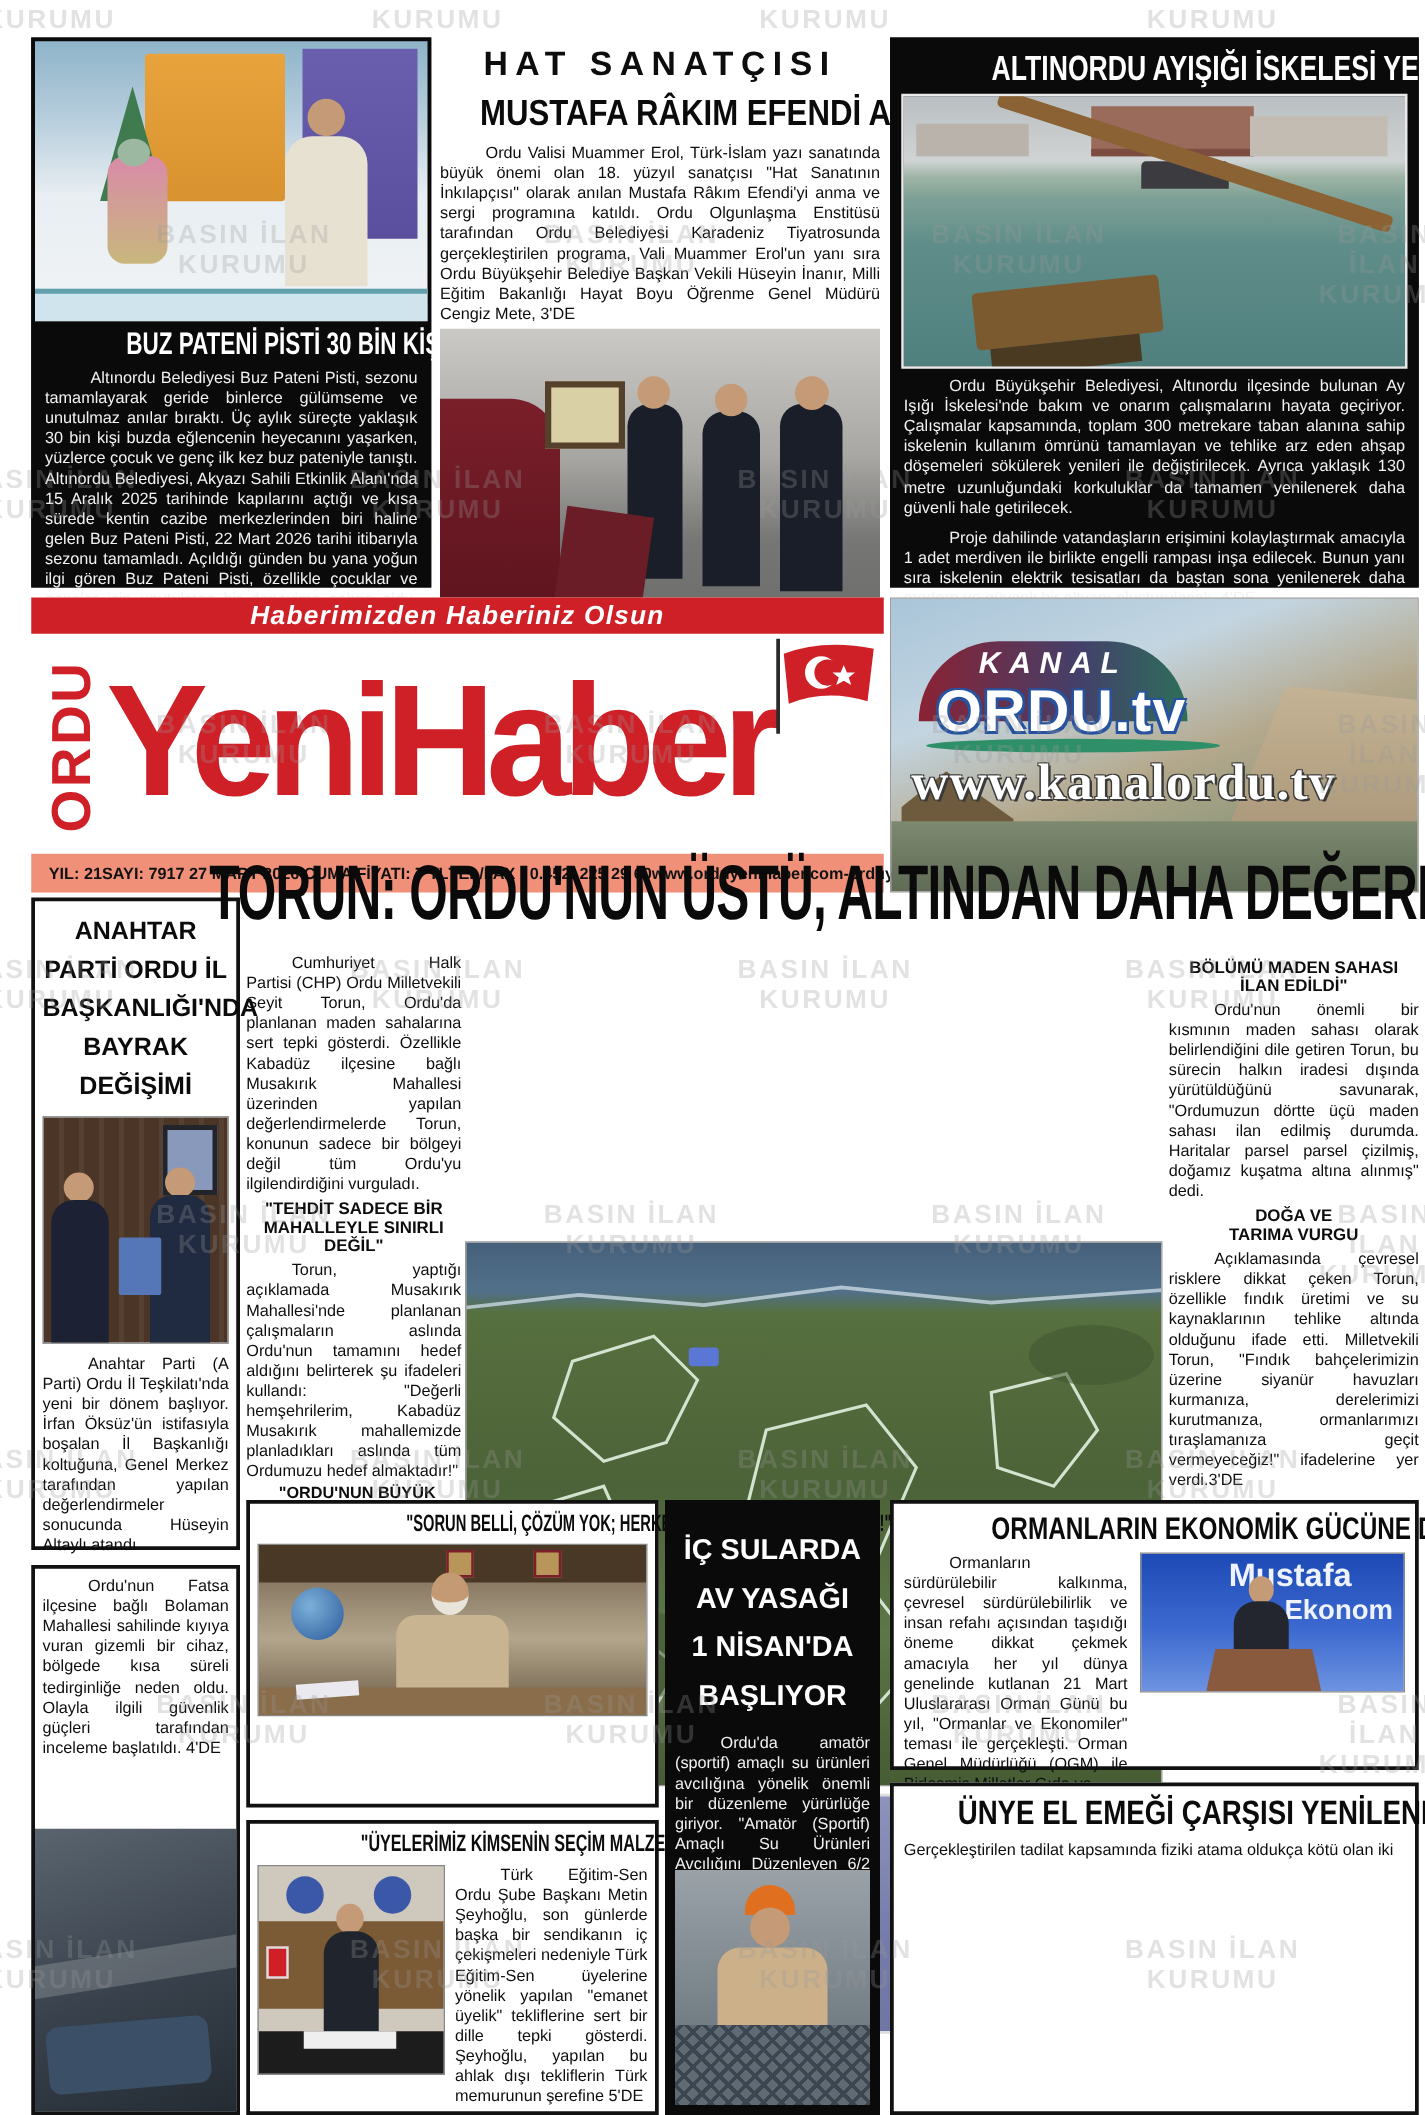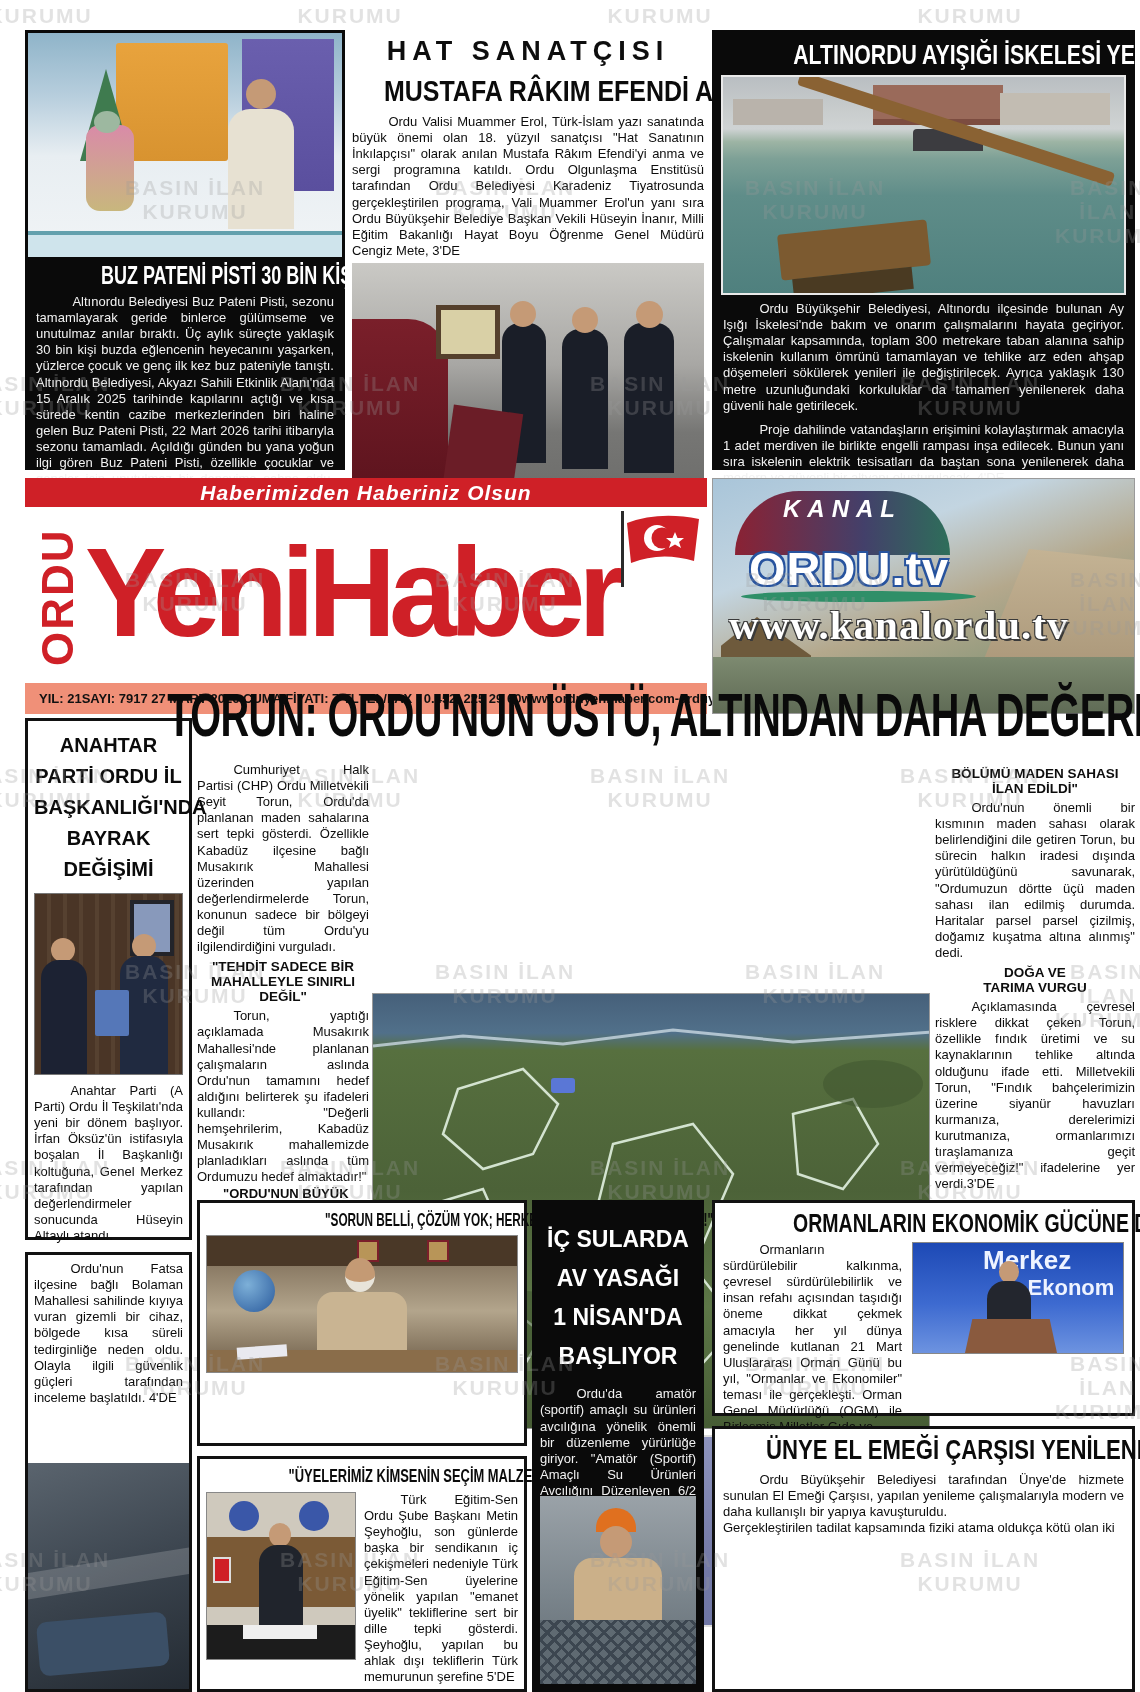--- a/index.html
+++ b/index.html
@@ -42,21 +42,21 @@
   .brand-row{position:relative;height:176px}
   .brand-ordu{position:absolute;left:8px;top:12px;height:156px;writing-mode:vertical-rl;transform:rotate(180deg);
           font-weight:800;font-size:44px;color:#cf2027;text-align:center;letter-spacing:2px}
   .brand-name{position:absolute;left:60px;top:2px;font-weight:800;font-size:122px;color:#cf2027;
           letter-spacing:-7px;line-height:160px;transform:scaleY(1.04);transform-origin:top left}
   .flag{position:absolute;right:2px;top:0}
   .infobar{height:31px;background:#f09078;display:flex;align-items:center;justify-content:space-between;
           padding:0 14px;font-weight:700;font-size:13px;color:#111;white-space:nowrap}
   .mast-tv{left:712px;top:478px;width:423px;height:236px;border:1px solid #9a9a9a;
           background:linear-gradient(160deg,#a9c5d9 0%,#c3d5e1 30%,#b4a88c 55%,#8b977a 78%,#76836b 100%)}
-  .tv-arch{position:absolute;left:22px;top:12px;width:215px;height:64px;border-radius:120px 120px 0 0;
+  .tv-arch{position:absolute;left:22px;top:34px;width:215px;height:64px;border-radius:120px 120px 0 0;
           background:linear-gradient(90deg,#8a2234 0%,#43406a 60%,#2e6e5a 100%);display:flex;justify-content:center}
   .tv-arch span{color:#fff;font-weight:700;font-style:italic;font-size:24px;letter-spacing:7px;margin-top:4px}
   .tv-ordu{position:absolute;left:36px;top:62px;font-weight:800;font-size:47px;color:#fff;letter-spacing:1px;
           text-shadow:2px 2px 0 #27539e,-2px 2px 0 #27539e,2px -2px 0 #27539e,-2px -2px 0 #27539e}
   .tv-swoosh{position:absolute;left:28px;top:112px;width:235px;height:11px;border-radius:50%;background:#2f8f68}
   .tv-url{position:absolute;left:16px;top:122px;font-family:"Liberation Serif",serif;font-weight:700;font-size:41px;color:#fff;
           letter-spacing:1px;text-shadow:2px 2px 0 #3a3a3a,-1px -1px 0 #3a3a3a,1px -1px 0 #3a3a3a,-1px 1px 0 #3a3a3a}
   
   .s-bayrak{left:25px;top:718px;width:167px;height:522px;border:3px solid #111;background:#fff;padding:5px 6px}
   .s-bayrak h2{font-size:20px;line-height:1.55;margin:4px 0 8px}
@@ -350,39 +350,38 @@
       <div class="ph-el" style="left:0;bottom:0;width:100%;height:64px;background:repeating-linear-gradient(45deg,#3c4650 0 3px,transparent 3px 10px),repeating-linear-gradient(-45deg,#3c4650 0 3px,transparent 3px 10px);background-color:#5f6a72"></div>
     </div>
   </section>
 
   <section class="s-orman">
     <h2 class="hl fit"><span>ORMANLARIN EKONOMİK GÜCÜNE DİKKAT ÇEKİLDİ</span></h2>
     <div class="orman-flex">
       <p class="body indent orman-left">Ormanların sürdürülebilir kalkınma, çevresel sürdürülebilirlik ve insan refahı açısından taşıdığı öneme dikkat çekmek amacıyla her yıl dünya genelinde kutlanan 21 Mart Uluslararası Orman Günü bu yıl, "Ormanlar ve Ekonomiler" teması ile gerçekleşti. Orman Genel Müdürlüğü (OGM) ile Birleşmiş Milletler Gıda ve</p>
       <div class="orman-right">
         <div class="photo">
-          <div class="ph-el" style="left:70px;top:2px;color:#eef3ff;font-weight:700;font-size:26px;white-space:nowrap">Merkez</div>
+          <div class="ph-el" style="left:70px;top:2px;color:#eef3ff;font-weight:700;font-size:26px;white-space:nowrap">Mustafa</div>
           <div class="ph-el" style="left:84px;top:32px;color:#eef3ff;font-weight:700;font-size:22px;white-space:nowrap">ve Ekonom</div>
           <div class="ph-el" style="left:86px;top:18px">
               <div class="head" style="width:20px;height:22px"></div>
             </div>
           <div class="ph-el" style="left:74px;top:38px">
               <div class="suit" style="width:44px;height:50px;background:#23262e"></div>
             </div>
           <div class="ph-el" style="left:52px;bottom:0;width:92px;height:34px;background:#8a5a3e;clip-path:polygon(8% 0,92% 0,100% 100%,0 100%)"></div>
         </div>
       </div>
     </div>
   </section>
 
   <section class="s-unye">
     <h2 class="hl fit"><span>ÜNYE EL EMEĞİ ÇARŞISI YENİLENDİ</span></h2>
     <div class="unye-flex">
       <div class="unye-left">
-        <p class="body indent">Ordu Büyükşehir Belediyesi tarafından Ünye'de hizmete sunulan El Emeği Çarşısı, yapılan yenileme çalışmalarıyla modern ve daha kullanışlı bir yapıya kavuşturuldu.</p>
         <p class="body">Gerçekleştirilen tadilat kapsamında fiziki atama oldukça kötü olan iki</p>
       </div>
     </div>
   </section>
 
   <div class="wm-layer" id="wm">
       <div class="wm-tile" style="left: -30px; top: -20px;">BASIN İLAN
 KURUMU</div>
       <div class="wm-tile" style="left: 280px; top: -20px;">BASIN İLAN
 KURUMU</div>

